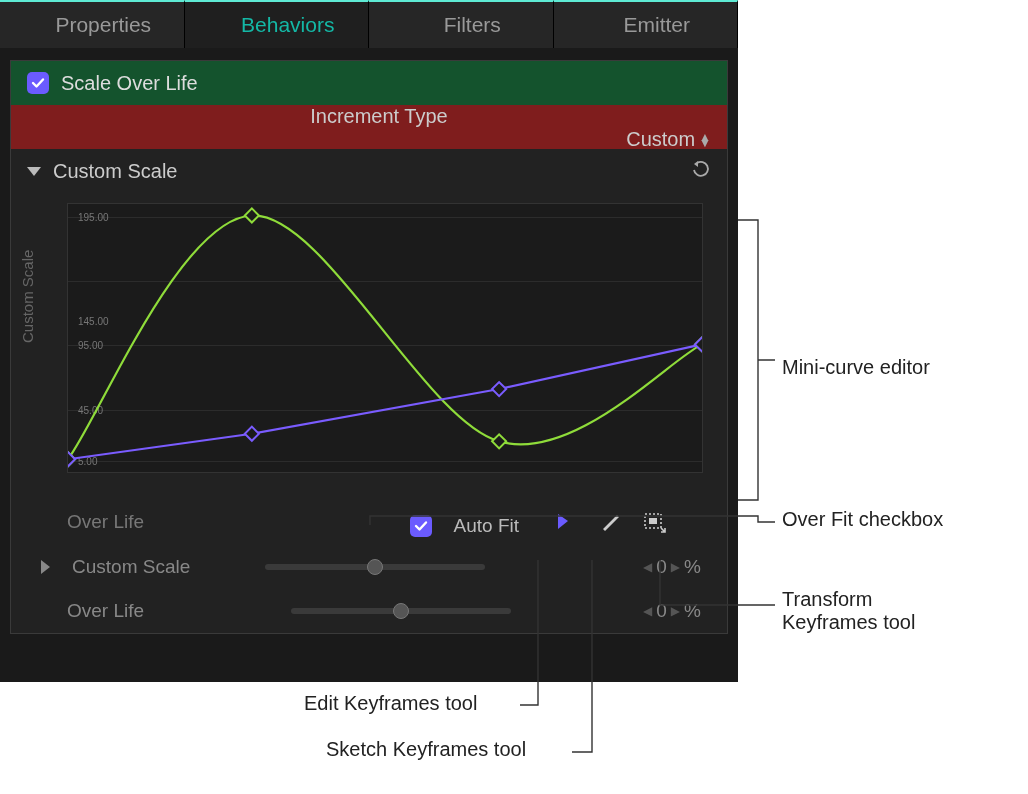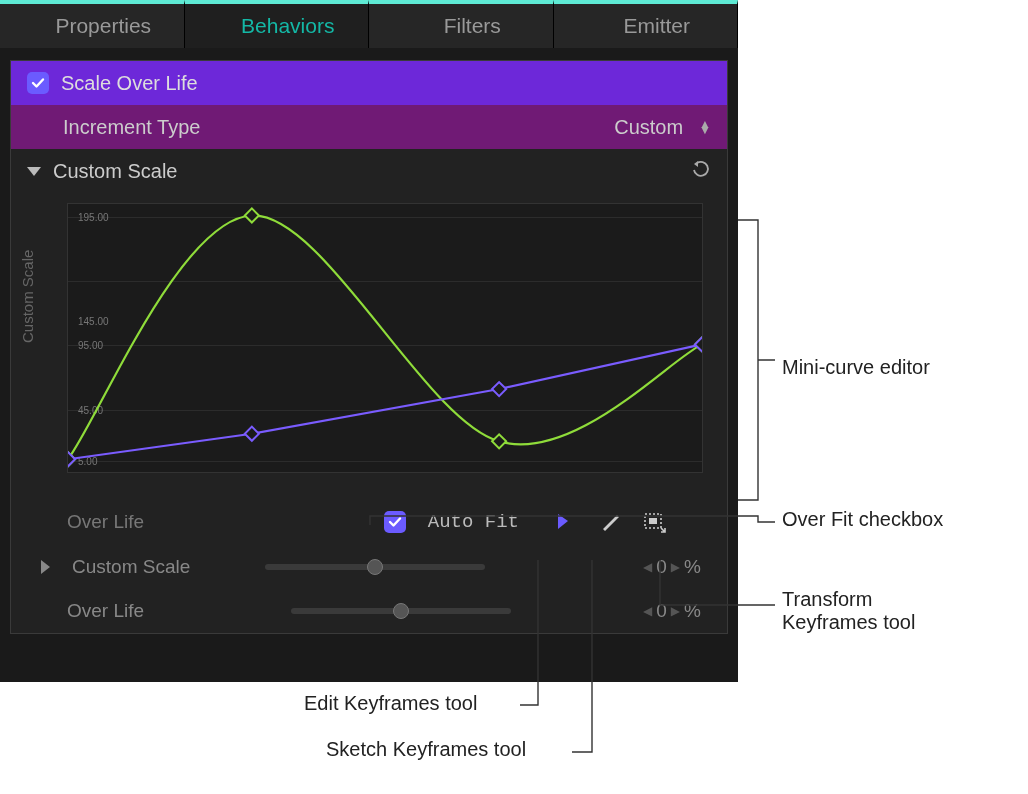--- a/index.html
+++ b/index.html
@@ -24,21 +24,21 @@
     height: 48px;
     background: #111;
   }
   .tab {
     flex: 1;
     display: flex;
     align-items: center;
     justify-content: center;
     font-size: 21px;
     color: #999;
-    border-top: 4px solid #5eead4;
+    border-top: 2px solid #5eead4;
     border-right: 1px solid #000;
     cursor: pointer;
     background: #2a2a2a;
     padding-left: 23px;
   }
   .tab.active { color: #14b8a6; background: #1f1f1f; font-weight: 500; }
   .tab:not(.active) { background: #262626; }
   .body {
     padding: 12px 10px 10px 10px;
   }
@@ -47,22 +47,22 @@
     background: #222;
   }
   .row {
     display: flex;
     align-items: center;
     height: 44px;
     padding: 0 16px;
     font-size: 20px;
     color: #ccc;
   }
-  .row.header { background: #6d28d9; color: #ddd; }
-  .row.sub { background: #701a75; color: #ccc; padding-left: 52px; justify-content: space-between; }
+  .row.header { background: #14532d; color: #ddd; }
+  .row.sub { background: #7f1d1d; color: #ccc; padding-left: 36px; justify-content: space-between; flex-direction: column; }
   .row.section { color: #ccc; }
   .cbox {
     width: 22px; height: 22px;
     border-radius: 5px;
     background: #6b5bff;
     display: flex; align-items: center; justify-content: center;
     margin-right: 12px;
     flex: none;
   }
   .disclosure {
@@ -74,21 +74,21 @@
     flex: none;
   }
   .disclosure.right {
     border-top: 7px solid transparent;
     border-bottom: 7px solid transparent;
     border-left: 9px solid #888;
     border-right: none;
   }
   .reset-icon { margin-left: auto; color: #999; }
   .select {
-    margin-left: auto; color: #ccc; display: flex; align-items: center; gap: 16px;
+    margin-left: auto; color: #ccc; display: flex; align-items: center; gap: 4px;
   }
   .updown { font-size: 12px; line-height: 6px; color: #aaa; display:flex; flex-direction:column; }
 
   .curve-area {
     position: relative;
     height: 306px;
     padding: 10px 26px 0 56px;
     background: #222;
   }
   .ylabel {
@@ -125,23 +125,22 @@
     display: flex;
     align-items: center;
     height: 46px;
     padding: 0 26px 0 56px;
     background: #222;
     color: #777;
     font-size: 19px;
   }
   .tools {
     margin-left: auto;
-    display: flex; align-items: center; gap: 10px;
+    display: flex; align-items: flex-end; gap: 10px;
     padding-right: 30px;
-    font-family: Liberation Mono, monospace;
   }
   .toolbtn {
     width: 34px; height: 30px;
     display:flex; align-items:center; justify-content:center;
     cursor:pointer;
     color:#ccc;
   }
   .param-row {
     display: flex;
     align-items: center;

